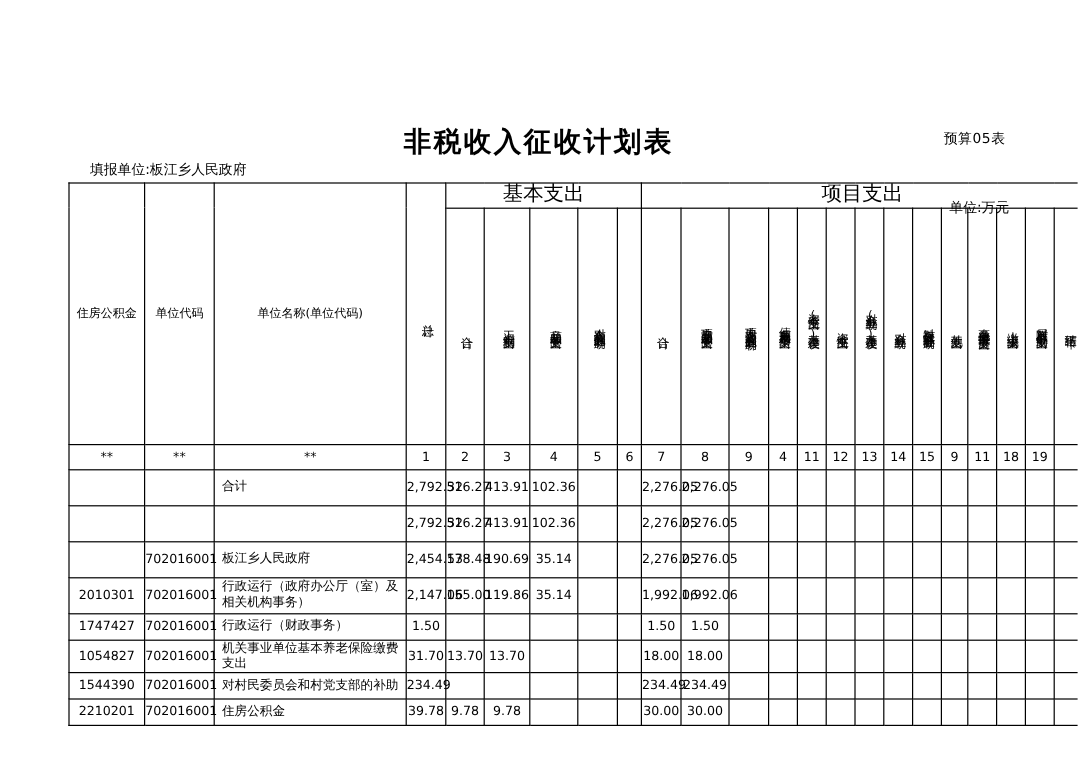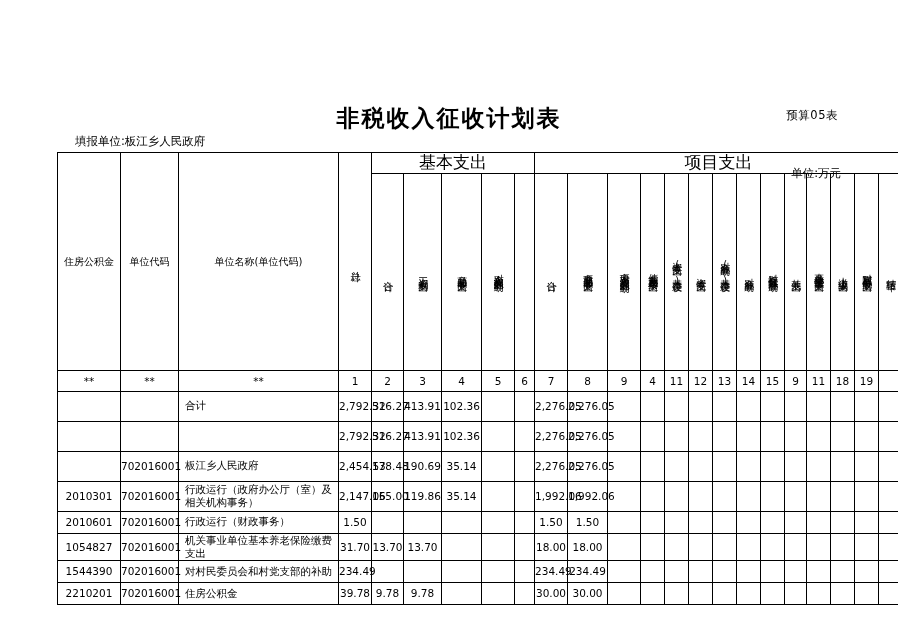--- a/index.html
+++ b/index.html
@@ -307,21 +307,21 @@
       <td></td>
       <td></td>
       <td></td>
       <td></td>
       <td></td>
       <td></td>
       <td></td>
     </tr>
 
     <tr class="datarow">
-      <td>2010601</td>
+      <td>1747427</td>
       <td>702016001</td>
       <td class="unitname">行政运行（财政事务）</td>
       <td>1.50</td>
       <td></td>
       <td></td>
       <td></td>
       <td></td>
       <td></td>
       <td>1.50</td>
       <td>1.50</td>

